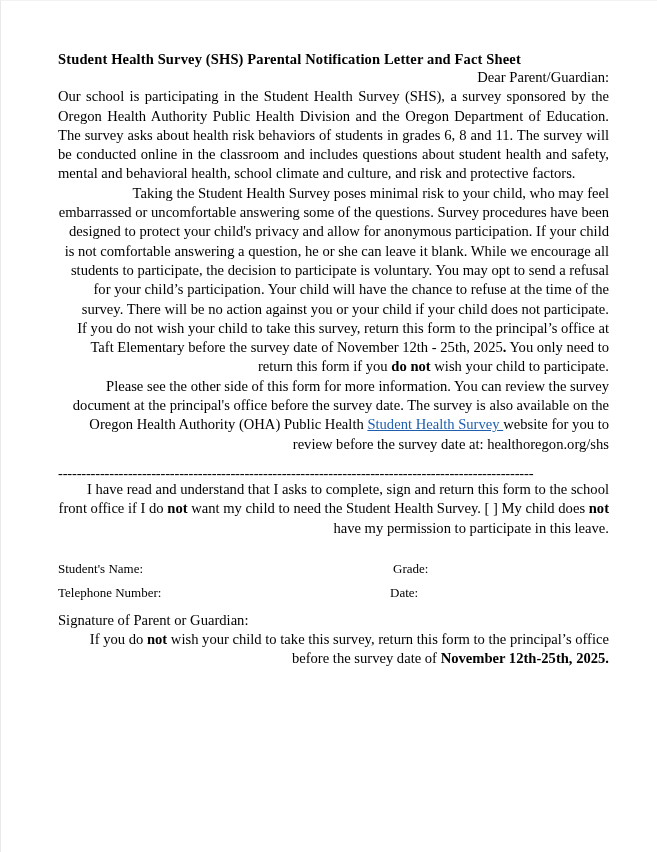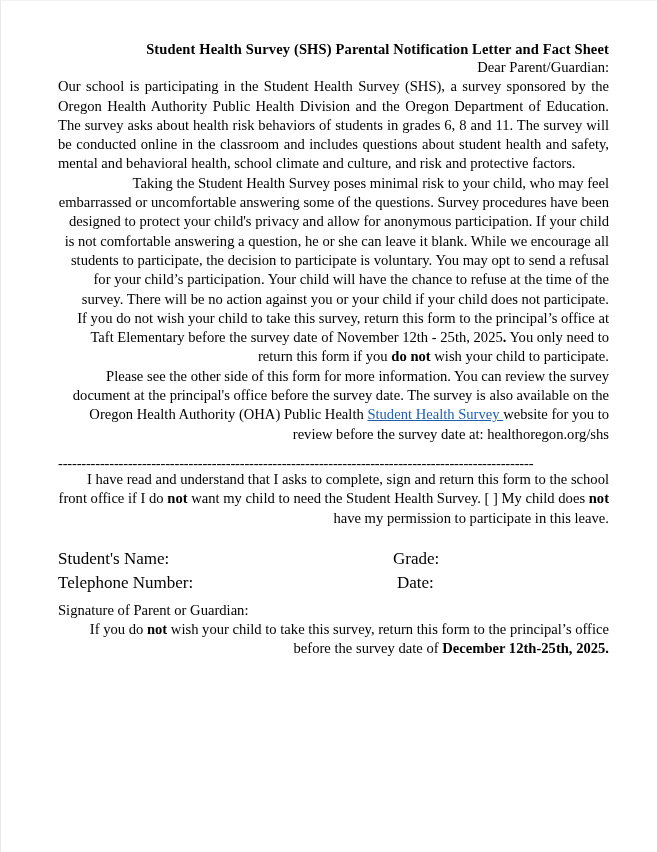--- a/index.html
+++ b/index.html
@@ -25,23 +25,23 @@
   }
   .content {
     position: absolute;
     left: 57px;
     top: 0;
     width: 551px;
   }
   .doc-title {
     font-size: 14.5px;
     font-weight: bold;
-    text-align: right;
+    text-align: left;
     margin: 0;
-    padding-top: 40px;
+    padding-top: 50px;
     letter-spacing: 0.01em;
   }
   p.para {
     font-size: 14.6px;
     line-height: 19.3px;
     margin: 0;
     text-align: right;
   }
   p.justify {
     text-align: justify;
@@ -76,21 +76,21 @@
     overflow: hidden;
     letter-spacing: -0.2px;
   }
   .attest {
     margin-top: 4px;
   }
   .fields {
     margin-top: 21px;
   }
   .field-row {
-    font-size: 17px;
+    font-size: 13px;
     line-height: 19.3px;
     position: relative;
     height: 24px;
   }
   .field-row .label-left {
     position: absolute;
     left: 0;
     top: 0;
   }
   .field-row .label-right {
@@ -131,25 +131,25 @@
 
     <div class="fields">
 
       <div class="field-row">
         <span class="label-left">Student's Name:</span>
         <span class="label-right" style="left:335px;">Grade:</span>
       </div>
 
       <div class="field-row">
         <span class="label-left">Telephone Number:</span>
-        <span class="label-right" style="left:339px;">Date:</span>
+        <span class="label-right" style="left:332px;">Date:</span>
       </div>
 
       <div class="sig-row">
         <span>Signature of Parent or Guardian:</span>
       </div>
 
     </div>
 
-    <p class="para closing"><span>If you do </span><b>not</b><span> wish your child to take this survey, return this form to the principal’s office before the survey date of </span><b>December 12th-25th, 2025.</b></p>
+    <p class="para closing"><span>If you do </span><b>not</b><span> wish your child to take this survey, return this form to the principal’s office before the survey date of </span><b>November 12th-25th, 2025.</b></p>
 
   </div>
 </div>
 
 </body></html>

